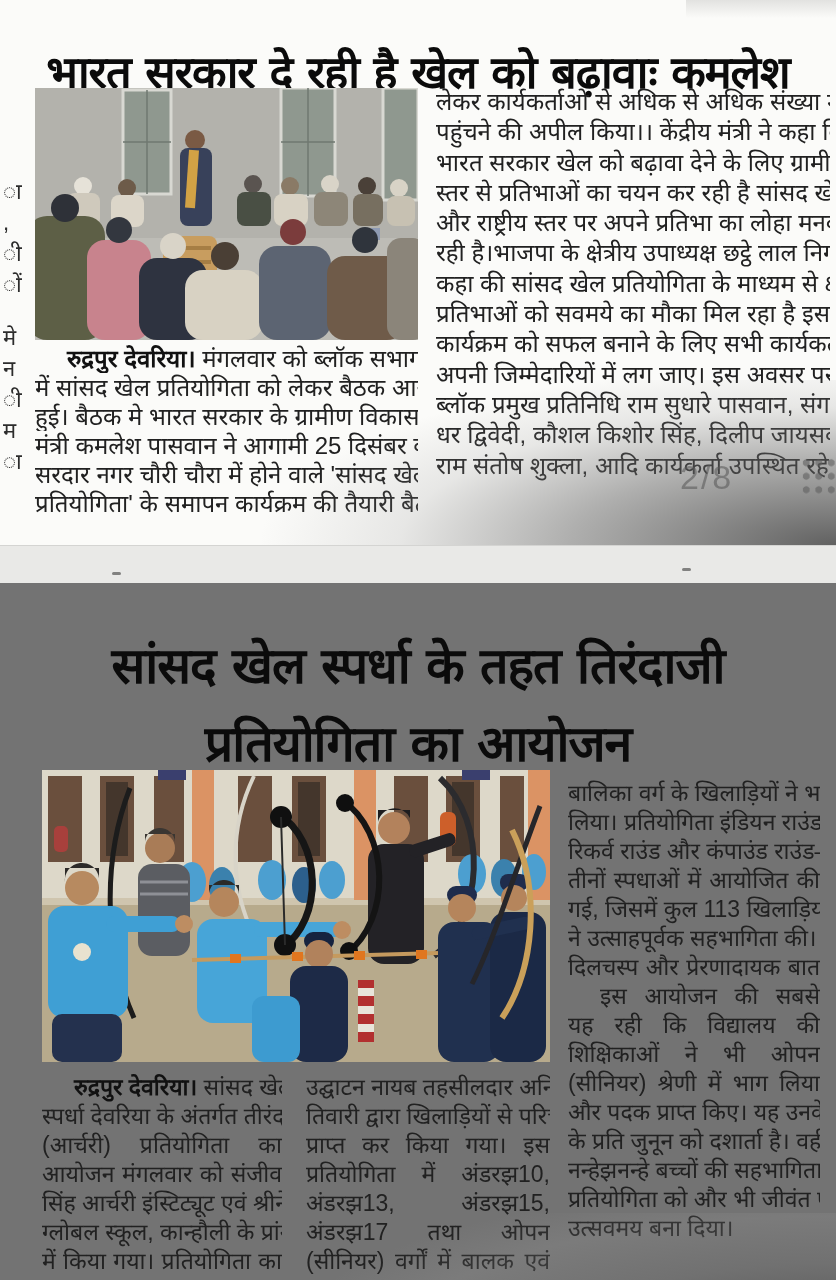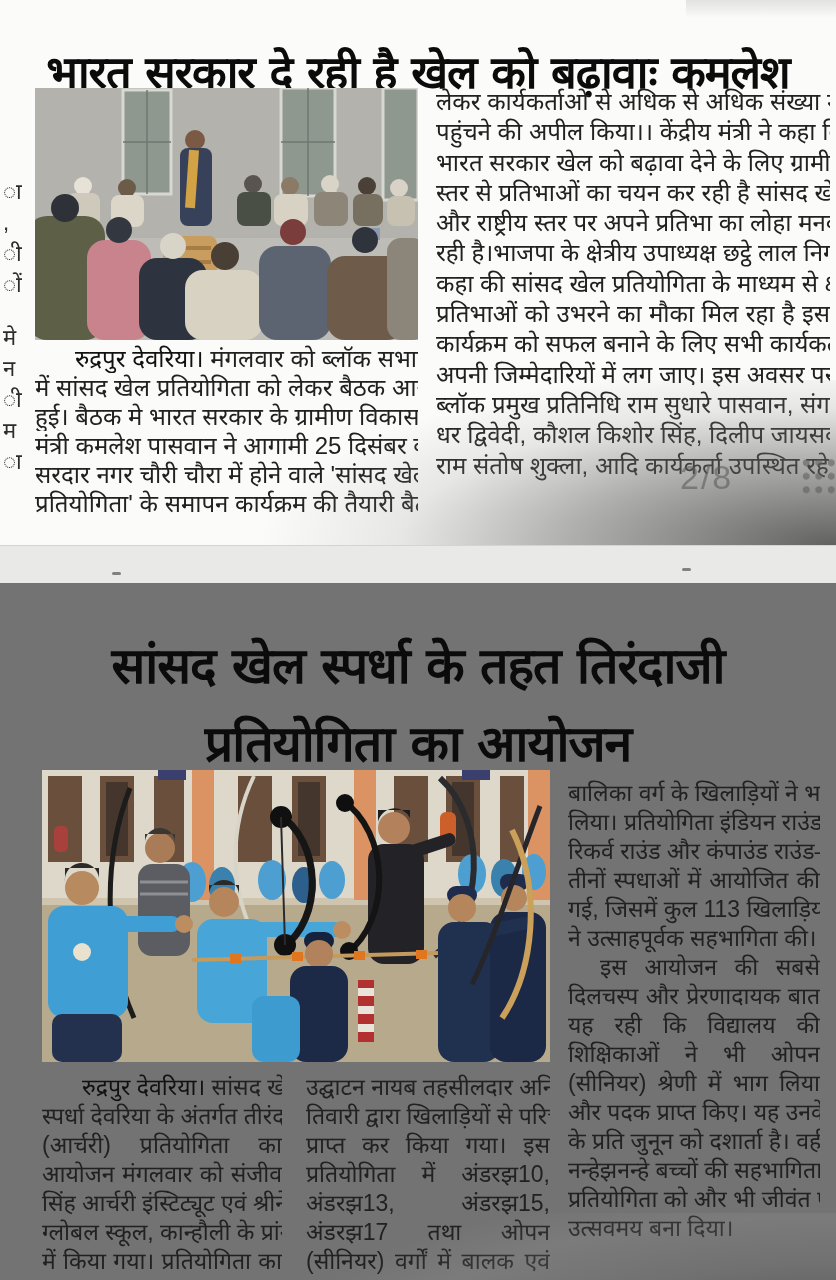--- a/index.html
+++ b/index.html
@@ -16,21 +16,21 @@
   
   .headline{left:0;width:836px;text-align:center;font-weight:700;color:#0b0b0b;
             font-family:"DejaVu Sans","Liberation Sans",sans-serif;letter-spacing:-1px;}
   #h1a{top:10px;font-size:45px;line-height:66px;}
   #h2a{top:10px;font-size:50px;line-height:78px;}
   
   .col{position:absolute;color:#212121;}
   .tline{text-align:justify;text-align-last:justify;white-space:nowrap;overflow:hidden;}
   .tline.noj{text-align-last:left;}
   .tline.indent{text-indent:32px;}
-  .tline b{font-weight:400;color:#111;margin-left:8px;}
+  .tline b{font-weight:700;color:#111;}
   #colR1{left:436px;top:87px;width:394px;font-size:24px;}
   #colR1 .tline{line-height:30.3px;}
   #colL1{left:35px;top:344px;width:383px;font-size:24px;}
   #colL1 .tline{line-height:29px;}
   #colL2{left:42px;top:490px;width:240px;font-size:23px;}
   #colM2{left:306px;top:490px;width:244px;font-size:23px;}
   #colR2{left:568px;top:196px;width:252px;font-size:23px;}
   #colL2 .tline,#colM2 .tline,#colR2 .tline{line-height:29px;}
   
   #mchars{left:3px;top:176px;width:28px;font-size:22px;color:#2c2c2c;}
@@ -134,21 +134,21 @@
   </svg>
 
   <div class="col" id="colR1">
       <div class="tline">लेकर कार्यकर्ताओ से अधिक से अधिक संख्या मे</div>
       <div class="tline">पहुंचने की अपील किया।। केंद्रीय मंत्री ने कहा कि</div>
       <div class="tline">भारत सरकार खेल को बढ़ावा देने के लिए ग्रामीण</div>
       <div class="tline">स्तर से प्रतिभाओं का चयन कर रही है सांसद खेल</div>
       <div class="tline">और राष्ट्रीय स्तर पर अपने प्रतिभा का लोहा मनवा</div>
       <div class="tline">रही है।भाजपा के क्षेत्रीय उपाध्यक्ष छट्ठे लाल निगम ने</div>
       <div class="tline">कहा की सांसद खेल प्रतियोगिता के माध्यम से क्षेत्रीय</div>
-      <div class="tline">प्रतिभाओं को उभरने का मौका मिल रहा है इस</div>
+      <div class="tline">प्रतिभाओं को सवमये का मौका मिल रहा है इस</div>
       <div class="tline">कार्यक्रम को सफल बनाने के लिए सभी कार्यकर्ता</div>
       <div class="tline">अपनी जिम्मेदारियों में लग जाए। इस अवसर पर</div>
       <div class="tline">ब्लॉक प्रमुख प्रतिनिधि राम सुधारे पासवान, संगम</div>
       <div class="tline">धर द्विवेदी, कौशल किशोर सिंह, दिलीप जायसवाल,</div>
       <div class="tline noj">राम संतोष शुक्ला, आदि कार्यकर्ता उपस्थित रहे।</div>
     </div>
   <div class="col" id="colL1">
       <div class="tline indent"><b>रुद्रपुर देवरिया।</b> मंगलवार को ब्लॉक सभागार</div>
       <div class="tline">में सांसद खेल प्रतियोगिता को लेकर बैठक आयोजित</div>
       <div class="tline">हुई। बैठक मे भारत सरकार के ग्रामीण विकास राज्य</div>
@@ -274,22 +274,22 @@
     </g>
   </svg>
 
   <div class="col" id="colR2">
       <div class="tline">बालिका वर्ग के खिलाड़ियों ने भाग</div>
       <div class="tline">लिया। प्रतियोगिता इंडियन राउंड,</div>
       <div class="tline">रिकर्व राउंड और कंपाउंड राउंड–</div>
       <div class="tline">तीनों स्पधाओं में आयोजित की</div>
       <div class="tline">गई, जिसमें कुल 113 खिलाड़ियों</div>
       <div class="tline noj">ने उत्साहपूर्वक सहभागिता की।</div>
+      <div class="tline">दिलचस्प और प्रेरणादायक बात</div>
       <div class="tline indent">इस आयोजन की सबसे</div>
-      <div class="tline">दिलचस्प और प्रेरणादायक बात</div>
       <div class="tline">यह रही कि विद्यालय की</div>
       <div class="tline">शिक्षिकाओं ने भी ओपन</div>
       <div class="tline">(सीनियर) श्रेणी में भाग लिया</div>
       <div class="tline">और पदक प्राप्त किए। यह उनके</div>
       <div class="tline">के प्रति जुनून को दशार्ता है। वहीं,</div>
       <div class="tline">नन्हेझनन्हे बच्चों की सहभागिता ने</div>
       <div class="tline">प्रतियोगिता को और भी जीवंत एवं</div>
       <div class="tline noj">उत्सवमय बना दिया।</div>
     </div>
   <div class="col" id="colL2">

